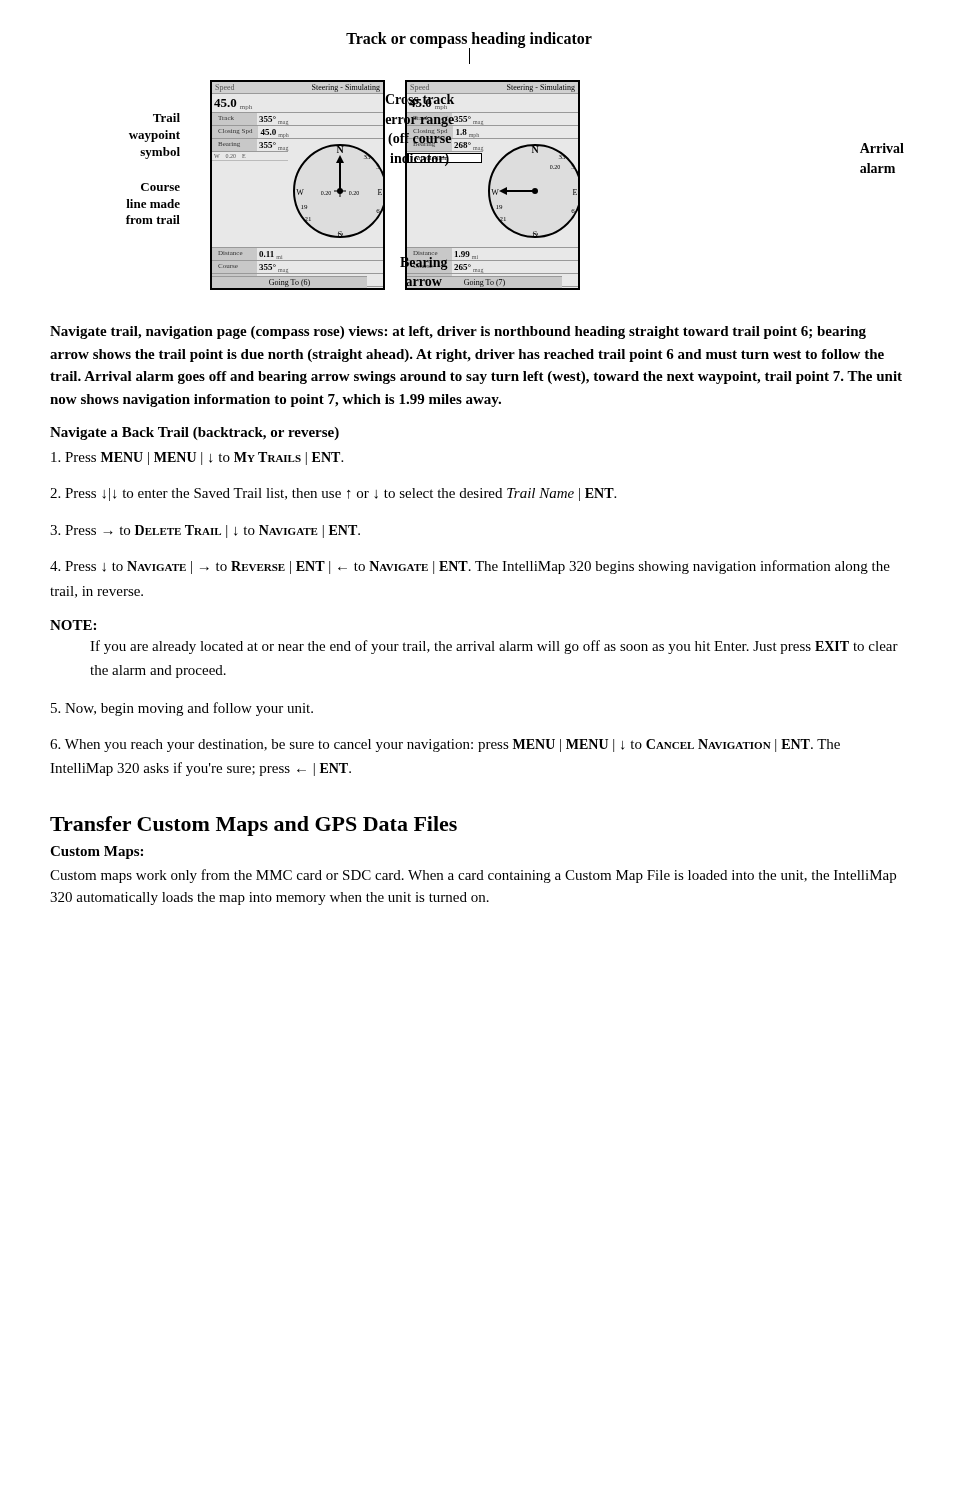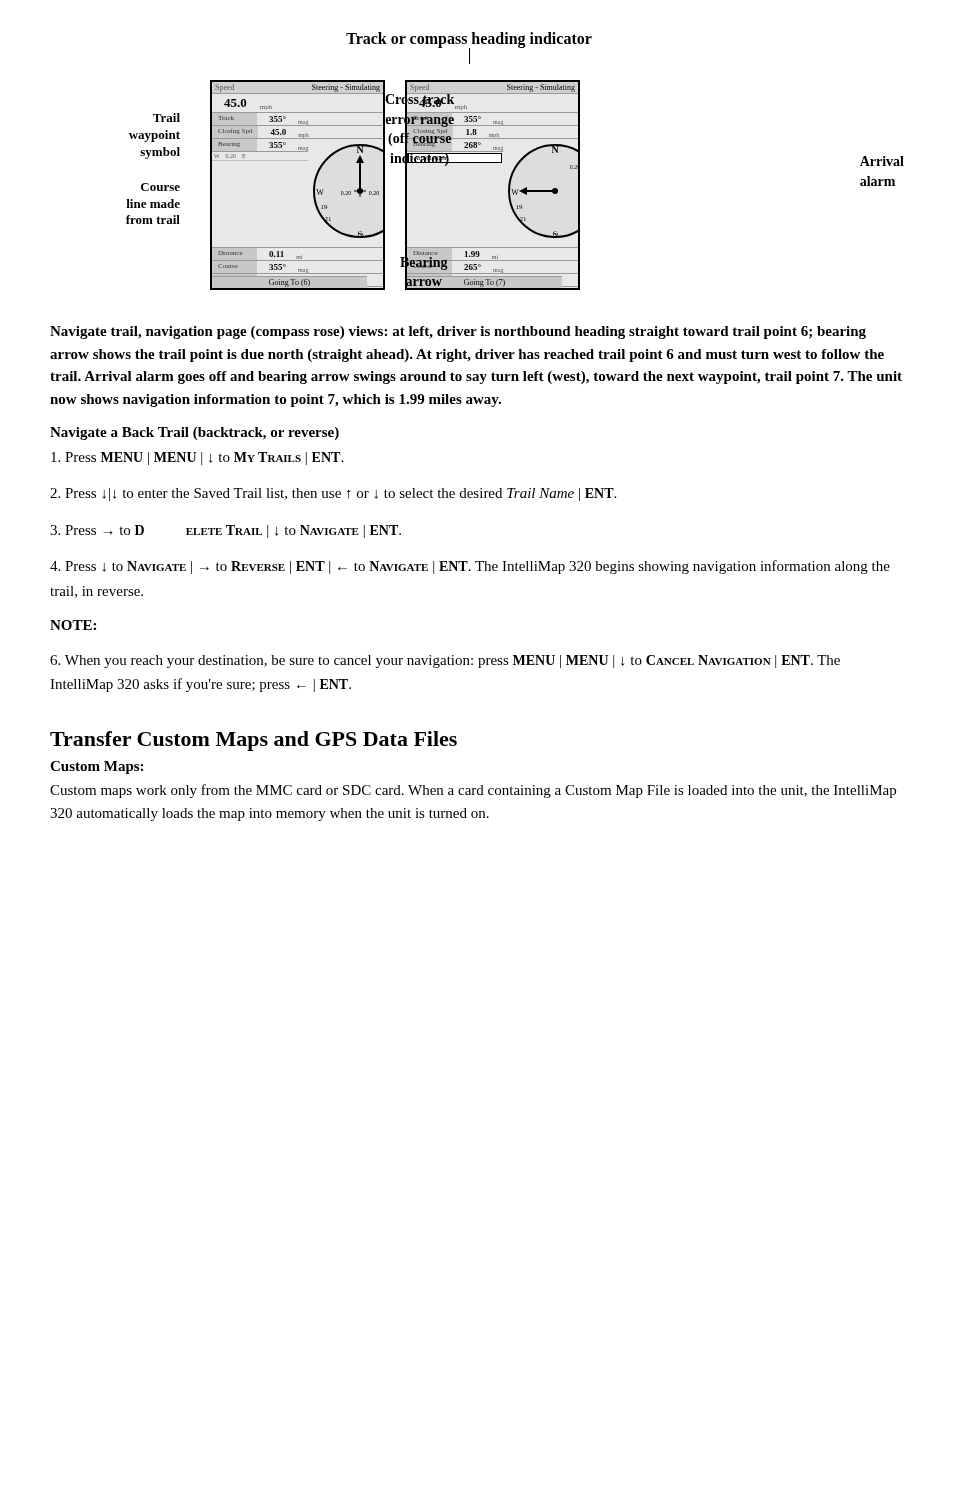--- a/index.html
+++ b/index.html
@@ -45,21 +45,21 @@
       font-size: 8px;
     }
     .data-label {
       background: #c8c8c8;
       padding: 1px 6px;
       min-width: 45px;
       font-size: 7px;
       color: #333;
     }
     .data-value {
-      padding: 1px 12px;
+      padding: 1px 2px;
       font-size: 9px;
       font-weight: bold;
     }
     .data-unit {
       font-size: 6px;
       color: #555;
       align-self: flex-end;
     }
     
     .screen-bottom {
@@ -353,21 +353,21 @@
     </div>
 
     <div style="position:absolute; top:60px; left:335px; font-size:14px; font-weight:bold; text-align:center; line-height:1.4;">
       Cross track<br>error range<br>(off course<br>indicator)
     </div>
 
     <div style="position:absolute; bottom:18px; left:350px; font-size:14px; font-weight:bold; text-align:center; line-height:1.4;">
       Bearing<br>arrow
     </div>
 
-    <div style="position:absolute; right:0; top:122px; font-size:14px; font-weight:bold; text-align:left; line-height:1.4;">
+    <div style="position:absolute; right:0; top:109px; font-size:14px; font-weight:bold; text-align:left; line-height:1.4;">
       Arrival<br>alarm
     </div>
 
   </div>
 
   <p class="main-text">
     <strong>Navigate trail, navigation page (compass rose) views: at left, driver is northbound heading straight toward trail point 6; bearing arrow shows the trail point is due north (straight ahead). At right, driver has reached trail point 6 and must turn west to follow the trail. Arrival alarm goes off and bearing arrow swings around to say turn left (west), toward the next waypoint, trail point 7. The unit now shows navigation information to point 7, which is 1.99 miles away.</strong>
   </p>
 
   <div>
@@ -375,31 +375,37 @@
 
     <p class="step">
       <span>1. Press </span><kbd>MENU</kbd><span> | </span><kbd>MENU</kbd><span> | </span><span>↓</span><span> to </span><kbd>M<span style="font-size:11px;">Y</span> T<span style="font-size:11px;">RAILS</span></kbd><span> | </span><kbd>ENT</kbd><span>.</span>
     </p>
 
     <p class="step">
       <span>2. Press </span><span>↓|↓</span><span> to enter the Saved Trail list, then use </span><span>↑</span><span> or </span><span>↓</span><span> to select the desired </span><em>Trail Name</em><span> | </span><kbd>ENT</kbd><span>.</span>
     </p>
 
     <p class="step">
-      <span>3. Press </span><span>→</span><span> to </span><kbd>D<span style="font-size:11px;margin-left:41px;">ELETE</span> T<span style="font-size:11px;">RAIL</span></kbd><span> | </span><span>↓</span><span> to </span><kbd>N<span style="font-size:11px;">AVIGATE</span></kbd><span> | </span><kbd>ENT</kbd><span>.</span>
+      <span>3. Press </span><span>→</span><span> to </span><kbd>D<span style="font-size:11px;">ELETE</span> T<span style="font-size:11px;">RAIL</span></kbd><span> | </span><span>↓</span><span> to </span><kbd>N<span style="font-size:11px;">AVIGATE</span></kbd><span> | </span><kbd>ENT</kbd><span>.</span>
     </p>
 
     <p class="step">
       <span>4. Press </span><span>↓</span><span> to </span><kbd>N<span style="font-size:11px;">AVIGATE</span></kbd><span> | </span><span>→</span><span> to </span><kbd>R<span style="font-size:11px;">EVERSE</span></kbd><span> | </span><kbd>ENT</kbd><span> | </span><span>←</span><span> to </span><kbd>N<span style="font-size:11px;">AVIGATE</span></kbd><span> | </span><kbd>ENT</kbd><span>. The IntelliMap 320 begins showing navigation information along the trail, in reverse.</span>
     </p>
 
     <div class="note-section">
       <div class="note-title">NOTE:</div>
-    </div>
-
+      <div class="note-body">
+        If you are already located at or near the end of your trail, the arrival alarm will go off as soon as you hit Enter. Just press <kbd>EXIT</kbd> to clear the alarm and proceed.
+      </div>
+    </div>
+
+    <p class="step">
+      5. Now, begin moving and follow your unit.
+    </p>
 
     <p class="step">
       <span>6. When you reach your destination, be sure to cancel your navigation: press </span><kbd>MENU</kbd><span> | </span><kbd>MENU</kbd><span> | </span><span>↓</span><span> to </span><kbd>C<span style="font-size:11px;">ANCEL</span> N<span style="font-size:11px;">AVIGATION</span></kbd><span> | </span><kbd>ENT</kbd><span>. The IntelliMap 320 asks if you're sure; press </span><span>←</span><span> | </span><kbd>ENT</kbd><span>.</span>
     </p>
   </div>
 
   <div>
     <div class="big-section-title">Transfer Custom Maps and GPS Data Files</div>
     <div class="sub-section-title">Custom Maps:</div>
     <p class="main-text">Custom maps work only from the MMC card or SDC card. When a card containing a Custom Map File is loaded into the unit, the IntelliMap 320 automatically loads the map into memory when the unit is turned on.</p>

